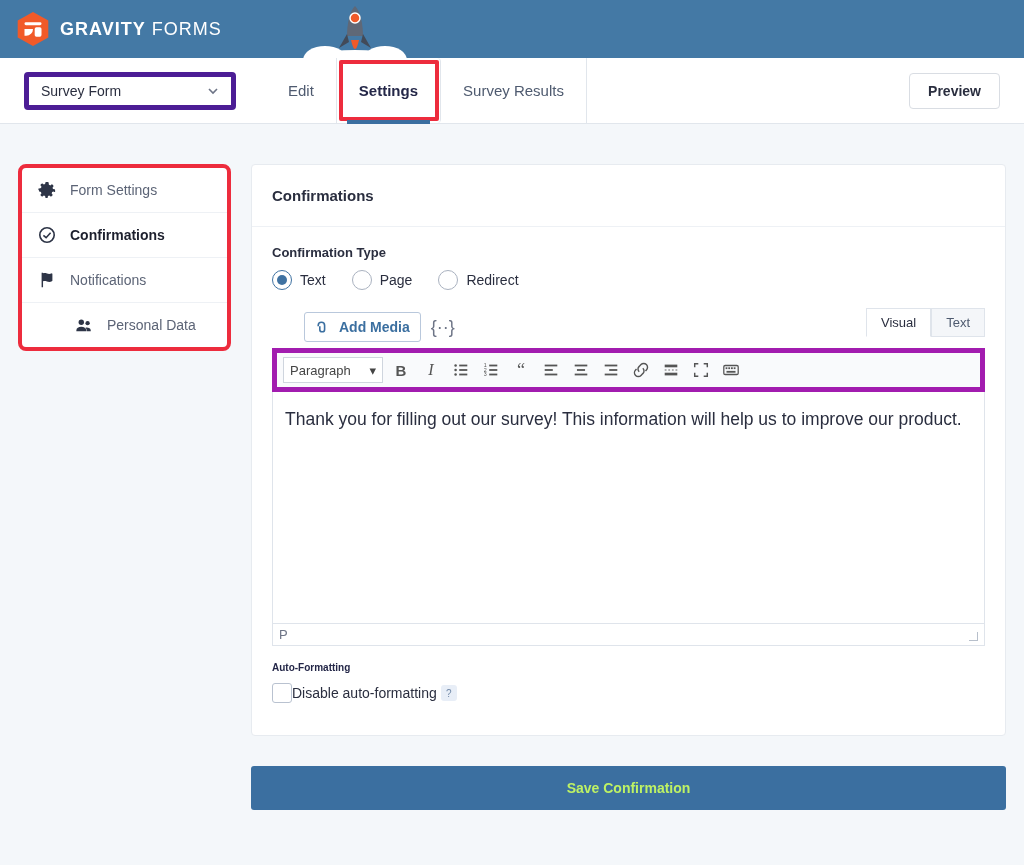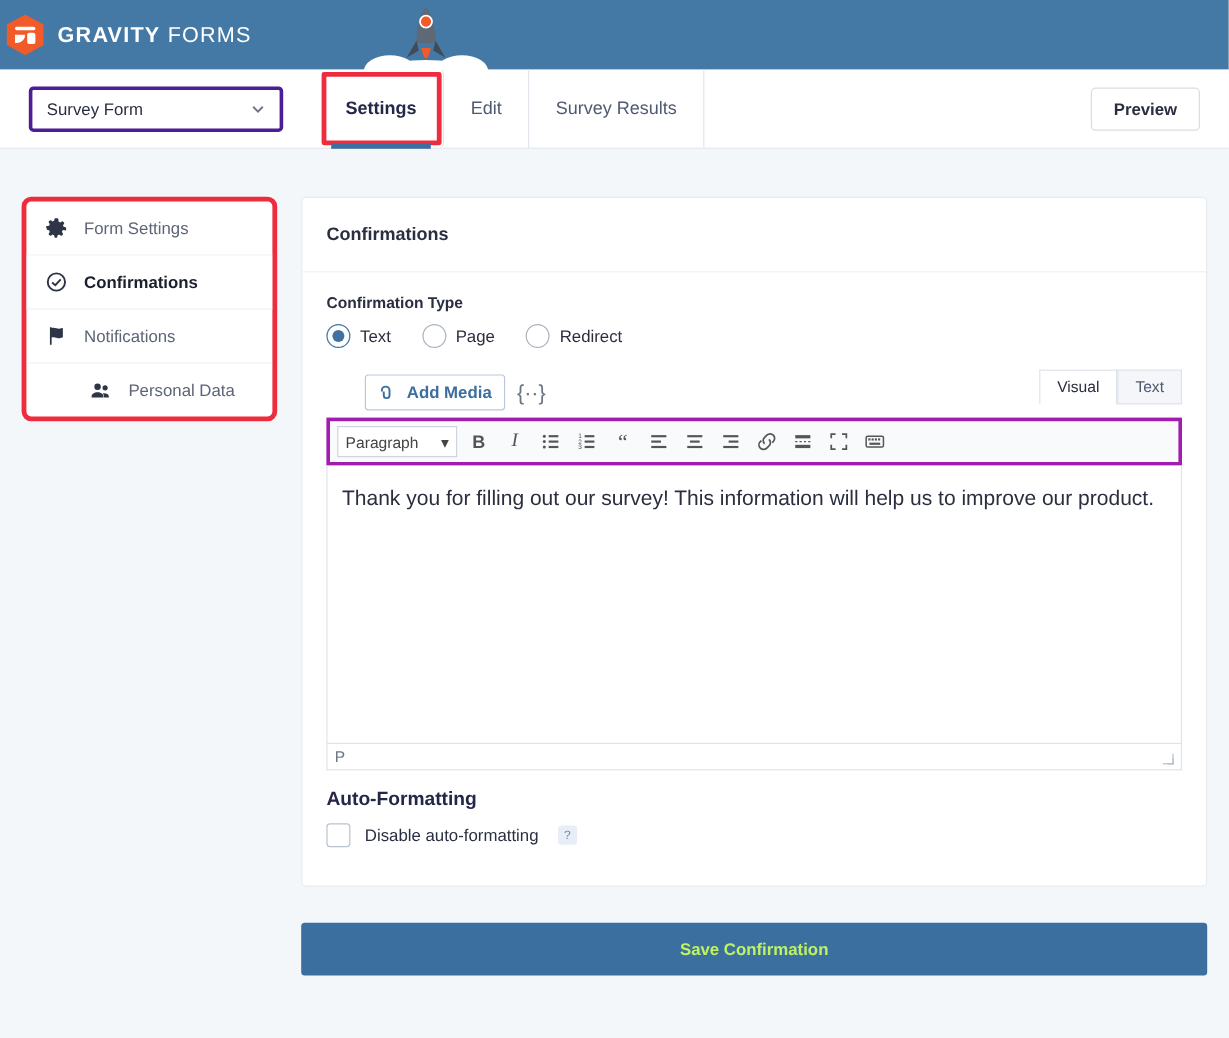--- a/index.html
+++ b/index.html
@@ -6,41 +6,41 @@
   html, body { width: 1024px; height: 865px; font-family: -apple-system, BlinkMacSystemFont, "Segoe UI", Helvetica, Arial, sans-serif; background: #f4f7fa; color: #242748; }
 
   
   .header {
     background: #4479a5;
     height: 58px;
     display: flex;
     align-items: center;
     position: relative;
   }
-  .logo-wrap { display: flex; align-items: center; gap: 10px; padding-left: 4px; }
+  .logo-wrap { display: flex; align-items: center; gap: 10px; padding-left: 16px; }
   .logo-mark { width: 34px; height: 38px; }
   .logo-text { color: #fff; font-size: 18px; letter-spacing: 1px; font-weight: 400; }
   .logo-text b { font-weight: 700; }
   .rocket-wrap {
     position: absolute; left: 295px; bottom: -20px; width: 120px; height: 80px;
   }
 
   
   .topbar {
     background: #fff;
     border-bottom: 1px solid #e1e6ec;
     height: 66px;
     display: flex;
     align-items: center;
     padding: 0 24px;
     gap: 10px;
     position: relative;
   }
   .form-select {
-    width: 212px; height: 38px; border: 3px solid #4c1d95; border-radius: 4px;
+    width: 212px; height: 38px; border: 5px solid #4c1d95; border-radius: 4px;
     display: flex; align-items: center; justify-content: space-between;
     padding: 0 12px; font-size: 14px; color: #2a2e3f; cursor: pointer;
   }
   .tabs { display: flex; margin-left: 20px; height: 100%; }
   .tab {
     display: flex; align-items: center; padding: 0 22px;
     color: #4e5a6f; font-size: 15px; cursor: pointer; position: relative;
   }
   .tab.sep { border-right: 1px solid #e1e6ec; }
   .tab.active-highlight {
@@ -120,21 +120,21 @@
   }
   .mode-tab {
     padding: 6px 14px; font-size: 13px; border: 1px solid #dfe4eb; background: #f4f6f9;
     color: #4e5a6f; cursor: pointer;
   }
   .mode-tab.active { background: #fff; border-bottom-color: #fff; color: #2a2e3f; }
 
   .editor-wrap { position: relative; margin-top: 10px; }
   .editor-toolbar2 {
     margin-top: 6px;
-    border: 3px solid #a21caf; background: #f9fafc;
+    border: 5px solid #a21caf; background: #f9fafc;
     display: flex; align-items: center; gap: 6px;
     padding: 4px 6px;
   }
   .para-select {
     border: 1px solid #cfd5de; background: #fff; font-size: 13px;
     height: 26px; width: 100px; padding: 0 6px; display: flex; align-items: center;
     justify-content: space-between; color: #444; cursor: pointer;
   }
   .tbtn {
     width: 24px; height: 24px; display: inline-flex; align-items: center; justify-content: center;
@@ -153,22 +153,22 @@
     display: flex; justify-content: space-between; align-items: center;
   }
   .resize-handle { width: 12px; height: 12px; position: relative; }
   .resize-handle::before, .resize-handle::after {
     content: ""; position: absolute; right: 0; bottom: 0;
     border-right: 1px solid #b7bfcb; border-bottom: 1px solid #b7bfcb;
   }
   .resize-handle::before { width: 8px; height: 8px; }
   .resize-handle::after  { width: 4px; height: 4px; }
 
-  .autof-label { font-size: 16px; font-weight: 700; margin-top: 16px; margin-bottom: 10px; }
-  .checkbox-row { display: flex; align-items: center; gap: 12px; font-size: 14px; color: #2a2e3f; }
+  .autof-label { font-size: 10px; font-weight: 700; margin-top: 16px; margin-bottom: 10px; }
+  .checkbox-row { display: flex; align-items: center; gap: 0; font-size: 14px; color: #2a2e3f; }
   .chk {
     width: 20px; height: 20px; border: 1px solid #b9c2d0; border-radius: 3px; background: #fff; cursor: pointer;
   }
 
   .save-btn {
     margin: 30px 0 0 0;
     background: #3b6fa0; color: #bef264; border: none; border-radius: 3px;
     padding: 14px 22px; font-size: 14px; cursor: pointer; font-weight: bold;
   }
 
@@ -205,25 +205,25 @@
 
 <div class="topbar">
   <div class="form-select">
     <span>Survey Form</span>
     <svg class="chev" viewBox="0 0 12 12">
         <path d="M2 4 L6 8 L10 4" fill="none" stroke="#6d7486" stroke-width="1.6"></path>
       </svg>
   </div>
 
   <div class="tabs">
+    <div class="tab sep">
+        <span>Edit</span>
+      </div>
     <div class="tab sep active-highlight">
         <span>Settings</span>
-      </div>
-    <div class="tab sep">
-        <span>Edit</span>
       </div>
     <div class="tab sep">
         <span>Survey Results</span>
       </div>
   </div>
 
   <div class="spacer"></div>
   <button class="preview-btn"><span>Preview</span></button>
 </div>
 

